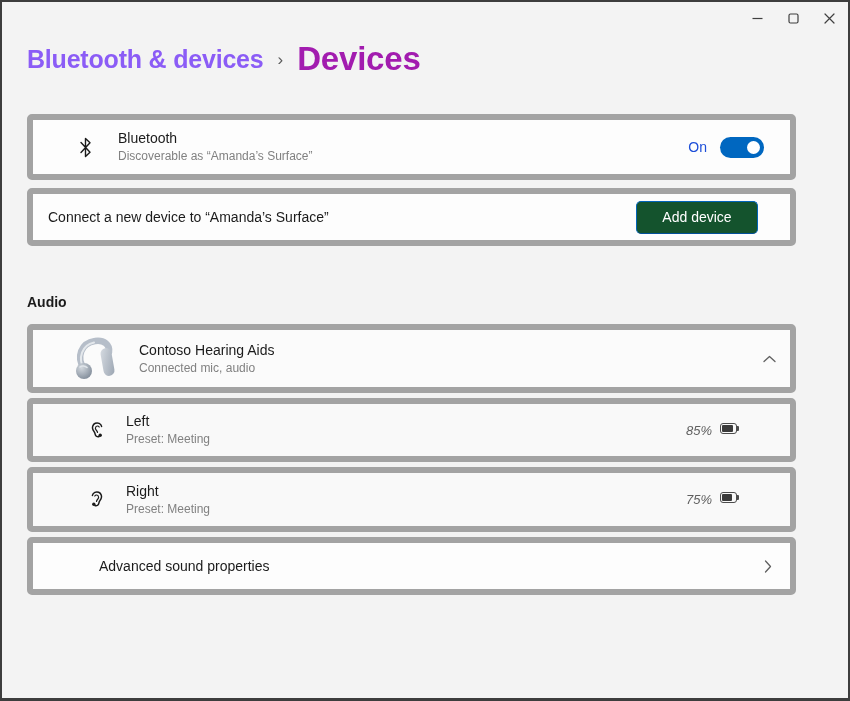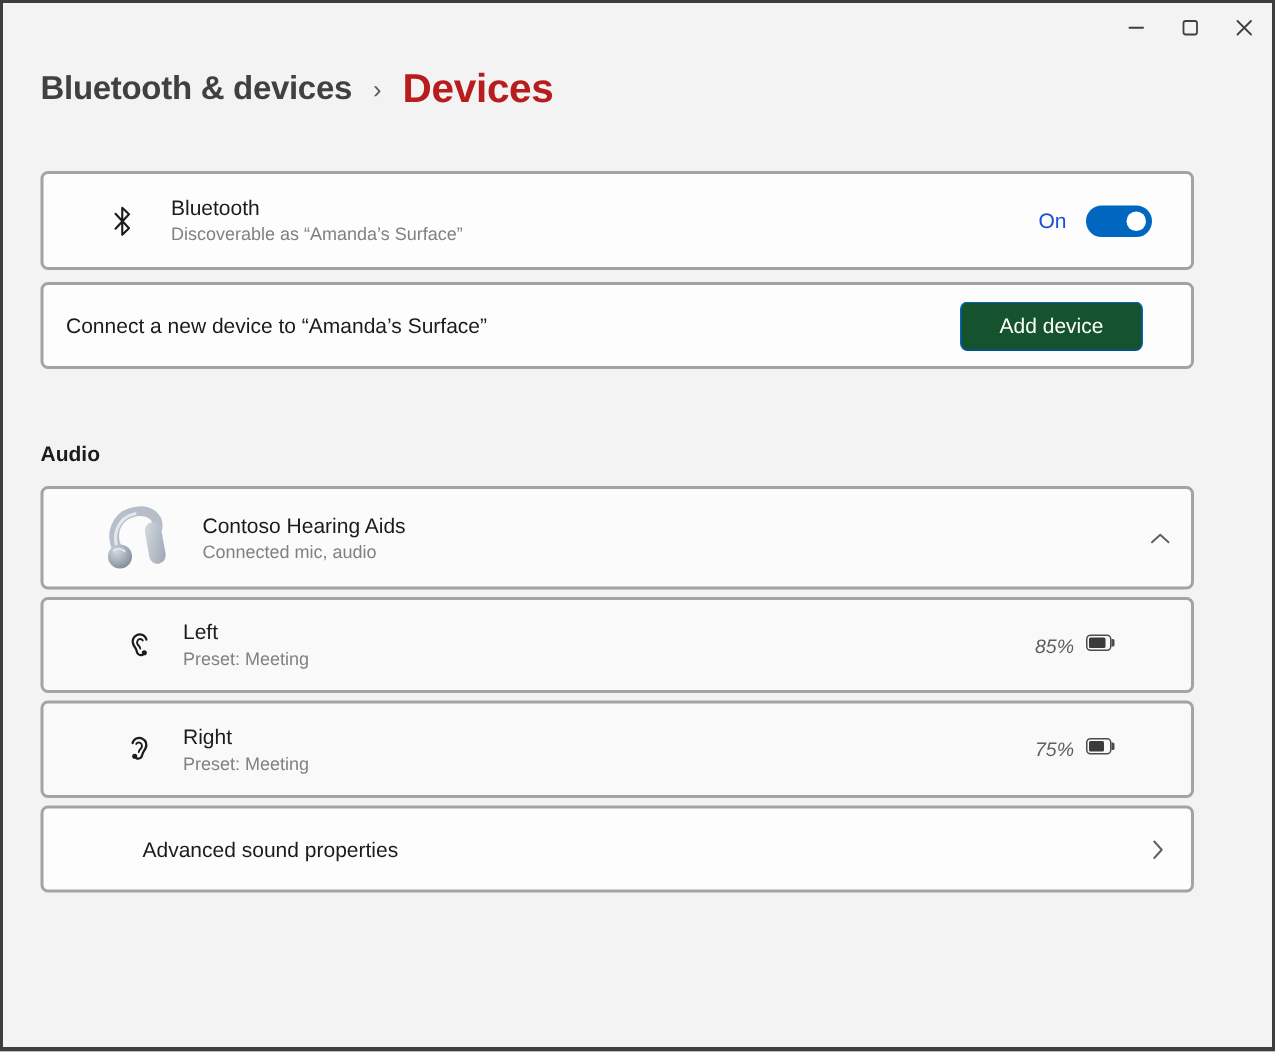--- a/index.html
+++ b/index.html
@@ -28,29 +28,29 @@
     display: flex; align-items: center; justify-content: center;
     color: #3f3f3f; cursor: default;
   }
   .win-btn svg { display: block; }
   
   .breadcrumb {
     margin: 8px 25px 36px 25px;
     display: flex; align-items: center;
     line-height: 38px; height: 38px;
   }
-  .crumb-parent { font-size: 22px; font-weight: 600; color: #404040; letter-spacing: -0.2px; }
+  .crumb-parent { font-size: 25px; font-weight: 600; color: #8b5cf6; letter-spacing: -0.2px; }
   .crumb-sep { font-size: 17px; color: #5b5b5b; margin: 2px 14px 0 14px; }
-  .crumb-current { font-size: 27px; font-weight: 700; color: #b91c1c; letter-spacing: -0.2px; }
+  .crumb-current { font-size: 33px; font-weight: 700; color: #a21caf; letter-spacing: -0.2px; }
   
   .content { padding: 0 25px; }
   .card {
     width: 769px;
     background: #fdfdfd;
-    border: 2px solid #a3a3a3;
+    border: 6px solid #a3a3a3;
     border-radius: 5px;
     display: flex; align-items: center;
   }
   .card.header-card { background: #fbfbfb; }
   .card.child-card { background: #f9f9f9; }
   .h66 { height: 66px; } .h58 { height: 58px; } .h69 { height: 69px; }
   .h64 { height: 64px; } .h65 { height: 65px; }
   .mb8 { margin-bottom: 8px; } .mb5 { margin-bottom: 5px; }
   .card-title { font-size: 14px; color: #1b1b1b; line-height: 19px; }
   .card-sub   { font-size: 12px; color: #818181; line-height: 17px; }

